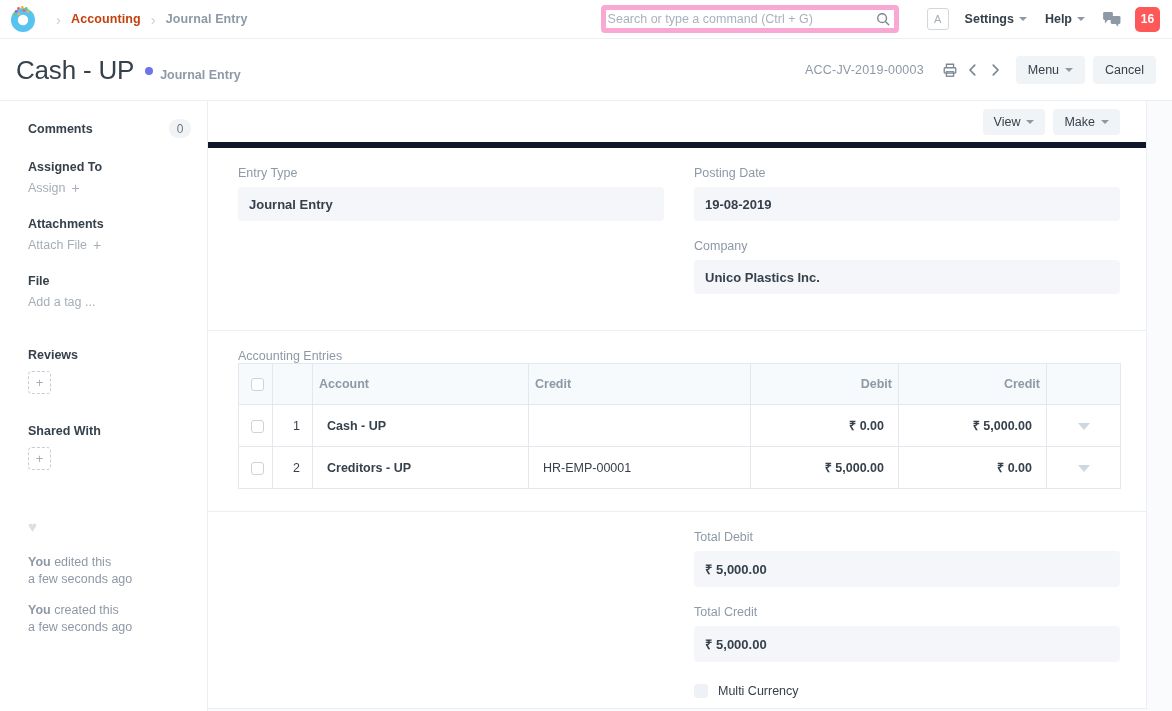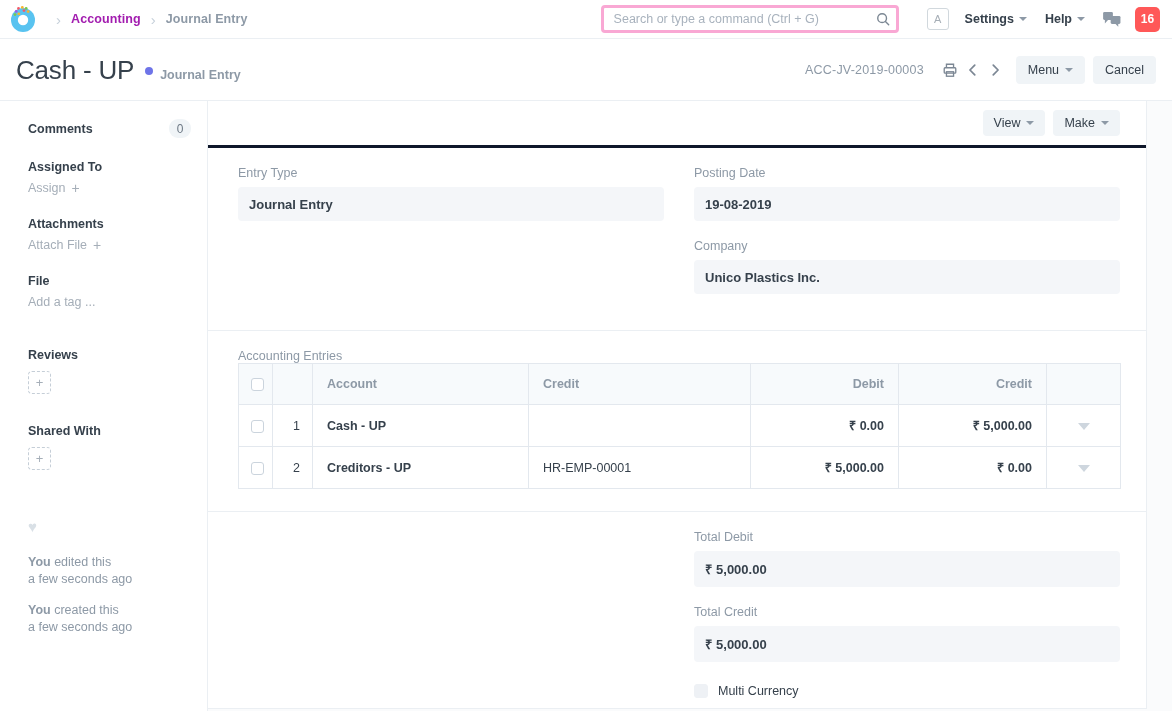--- a/index.html
+++ b/index.html
@@ -27,40 +27,40 @@
     margin-right: 10px;
   }
   .logo svg { display:block; }
 
   .breadcrumb { display: flex; align-items: center; gap: 2px; }
   .bc-sep {
     color: #c6d0da; font-size: 15px; padding: 0 8px;
     display: inline-block; line-height: 1;
   }
   .bc-item {
-    color: #a21caf; font-size: 12.5px; font-weight: bold;
+    color: #c2410c; font-size: 12.5px; font-weight: bold;
     text-decoration: none; letter-spacing: .1px;
     white-space: nowrap;
   }
   .bc-item.current { color: #8d99a6; }
 
   .nav-right {
     margin-left: auto;
     display: flex; align-items: center; gap: 0;
   }
   .search-wrap {
     position: relative;
     width: 298px; height: 28px;
     margin-right: 28px;
   }
   .search-input {
     width: 100%; height: 100%;
-    border: 3px solid #f9a8d4;
+    border: 5px solid #f9a8d4;
     border-radius: 4px;
-    padding: 0 30px 0 10px;
+    padding: 0 30px 0 2px;
     font-size: 12.5px;
     color: #36414c;
     background: #fff;
     font-family: "Liberation Sans", sans-serif;
     outline: none;
   }
   .search-input::placeholder { color: #a8b2bd; }
   .search-icon {
     position: absolute; right: 9px; top: 50%;
     transform: translateY(-50%);
@@ -225,21 +225,21 @@
     border: 1px solid #ebeff3;
     border-top: none;
     border-left: none;
     margin-right: 25px;
   }
   .toolbar-row {
     height: 47px;
     display: flex; align-items: center; justify-content: flex-end;
     padding-right: 26px;
     background: #fff;
-    border-bottom: 3px solid #0f172a;
+    border-bottom: 6px solid #0f172a;
   }
   .toolbar-row .btn { padding: 6px 11px; }
 
   .section {
     background: #fff;
     padding: 18px 26px 22px 30px;
     border-bottom: 1px solid #ebeff3;
   }
   .grid2 {
     display: flex; gap: 30px;
@@ -273,21 +273,21 @@
     border-collapse: collapse;
     table-layout: fixed;
   }
   table.grid th {
     background: #f7fafc;
     border: 1px solid #e3e8ee;
     font-size: 12.5px;
     font-weight: bold;
     color: #8d99a6;
     text-align: left;
-    padding: 12px 14px;
+    padding: 12px 6px;
     height: 41px;
   }
   table.grid td {
     border: 1px solid #e3e8ee;
     font-size: 12.5px;
     color: #36414c;
     padding: 12px 14px;
     height: 40px;
     background: #fff;
   }

